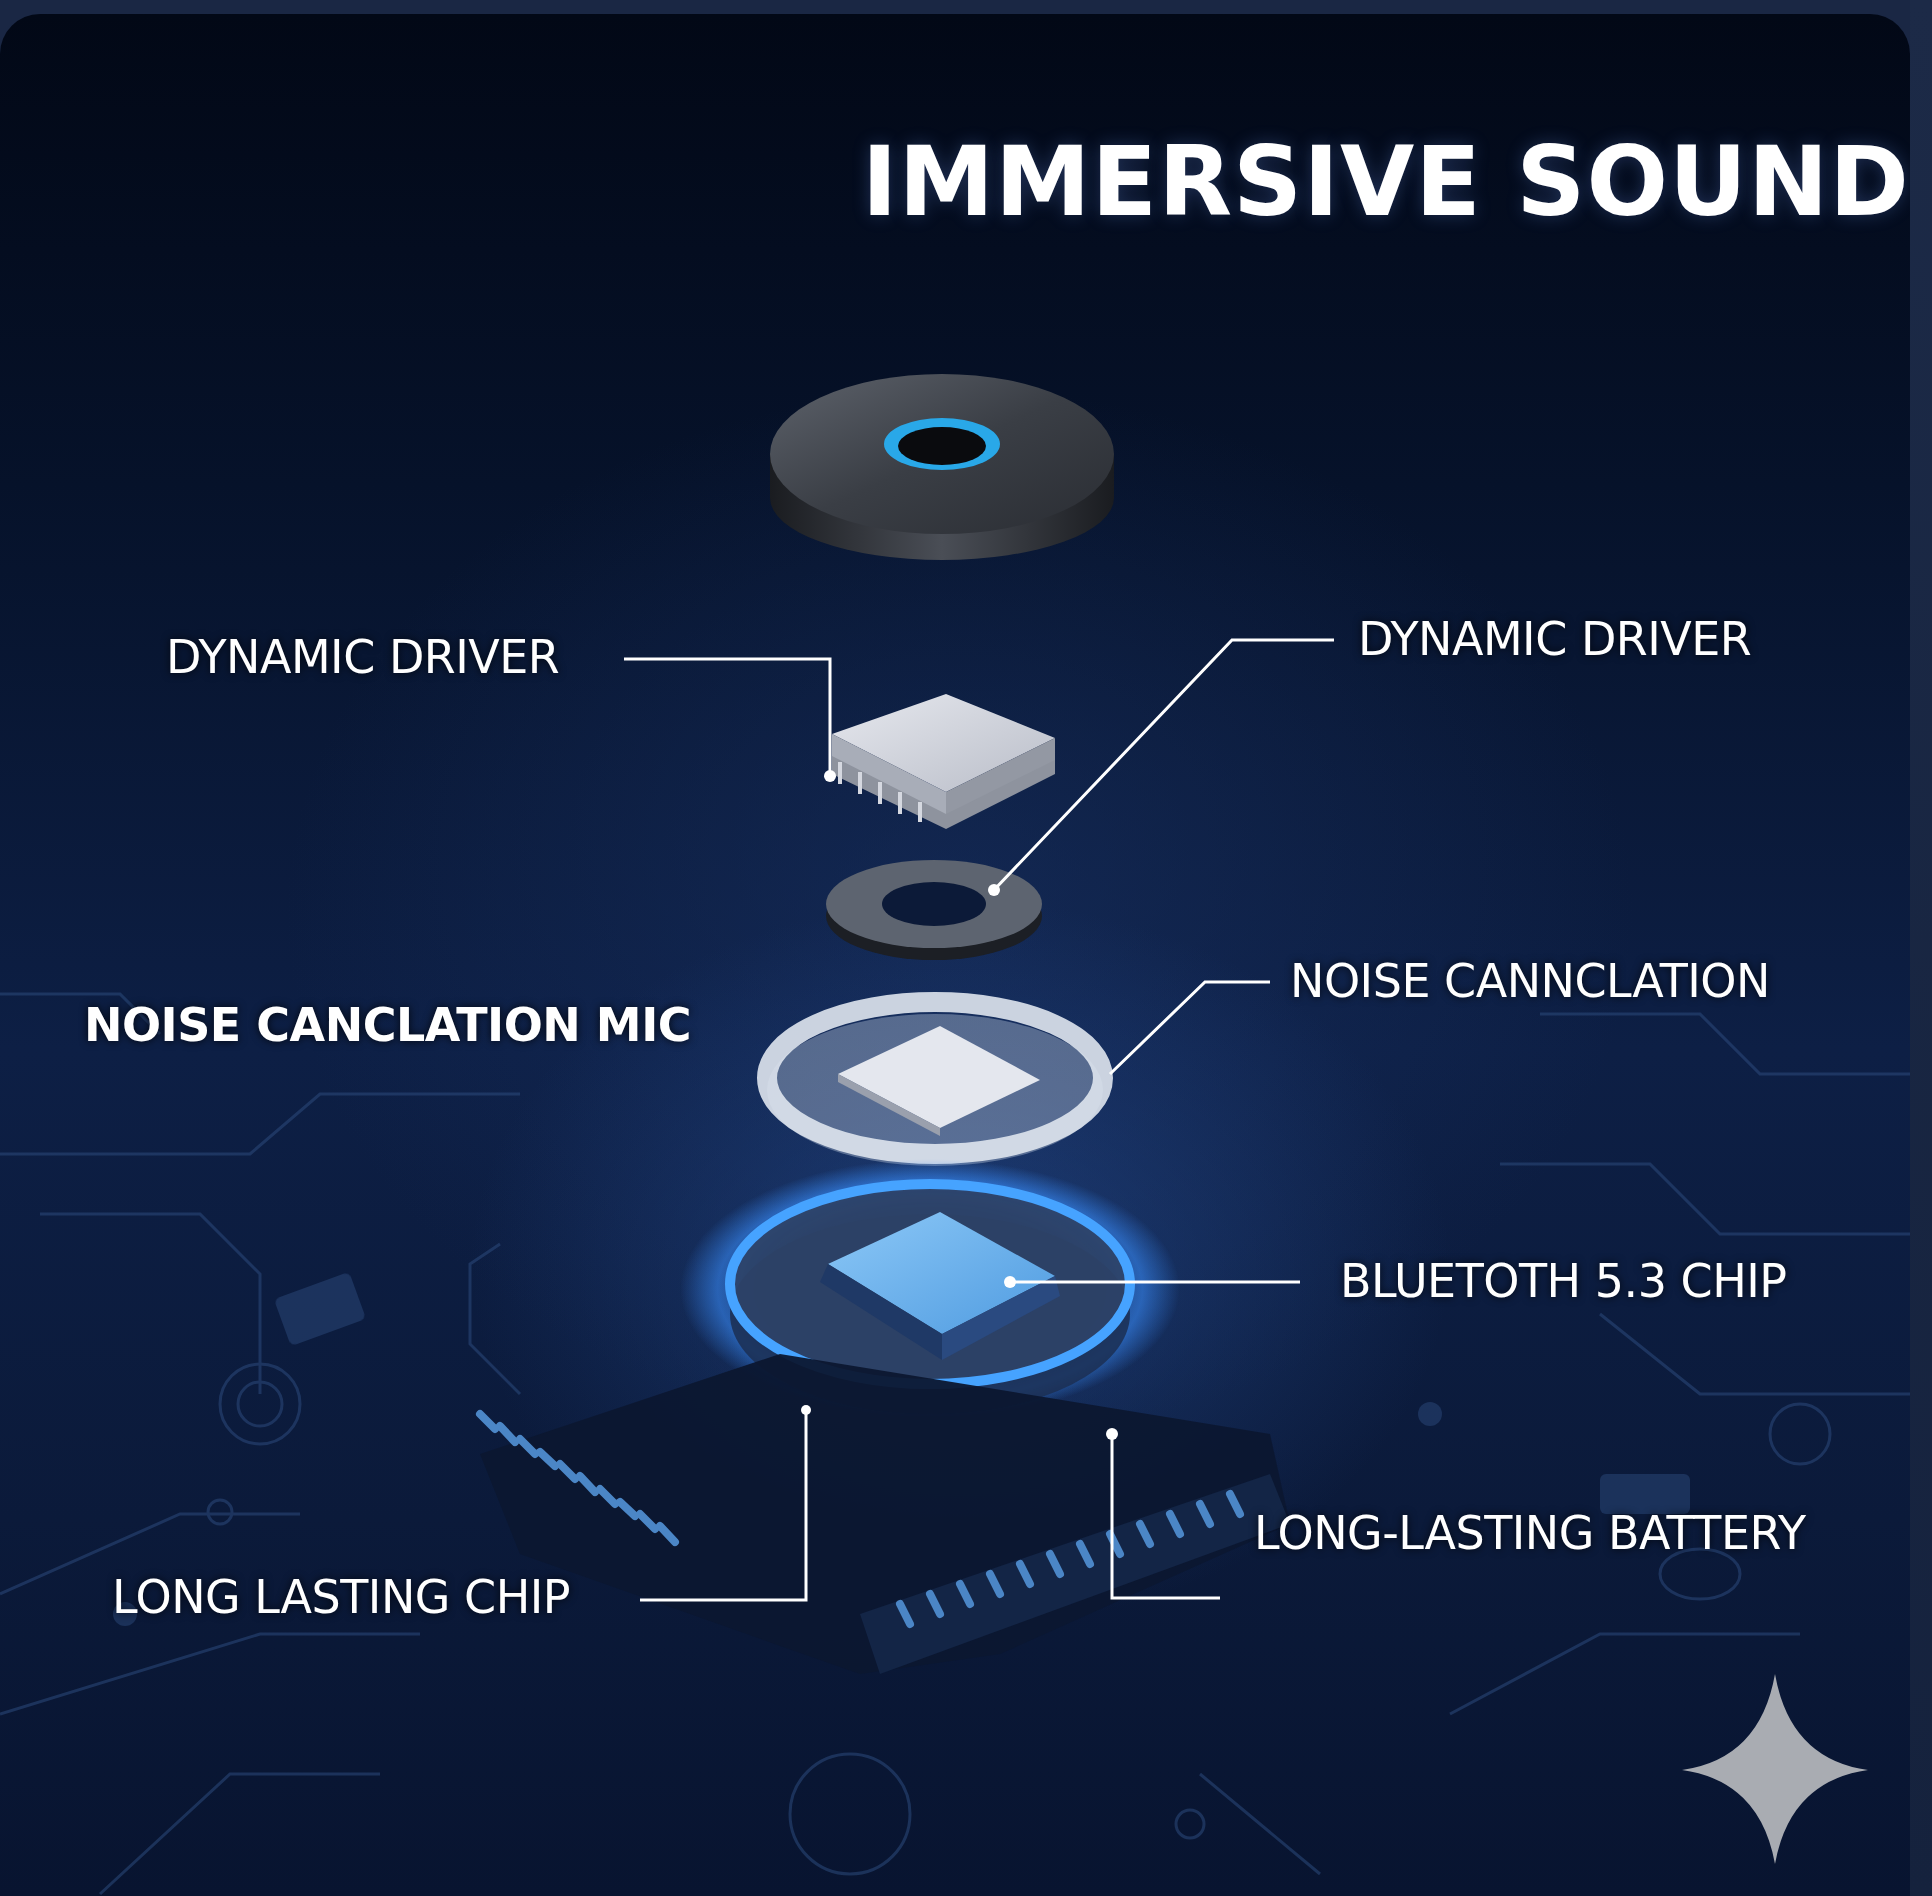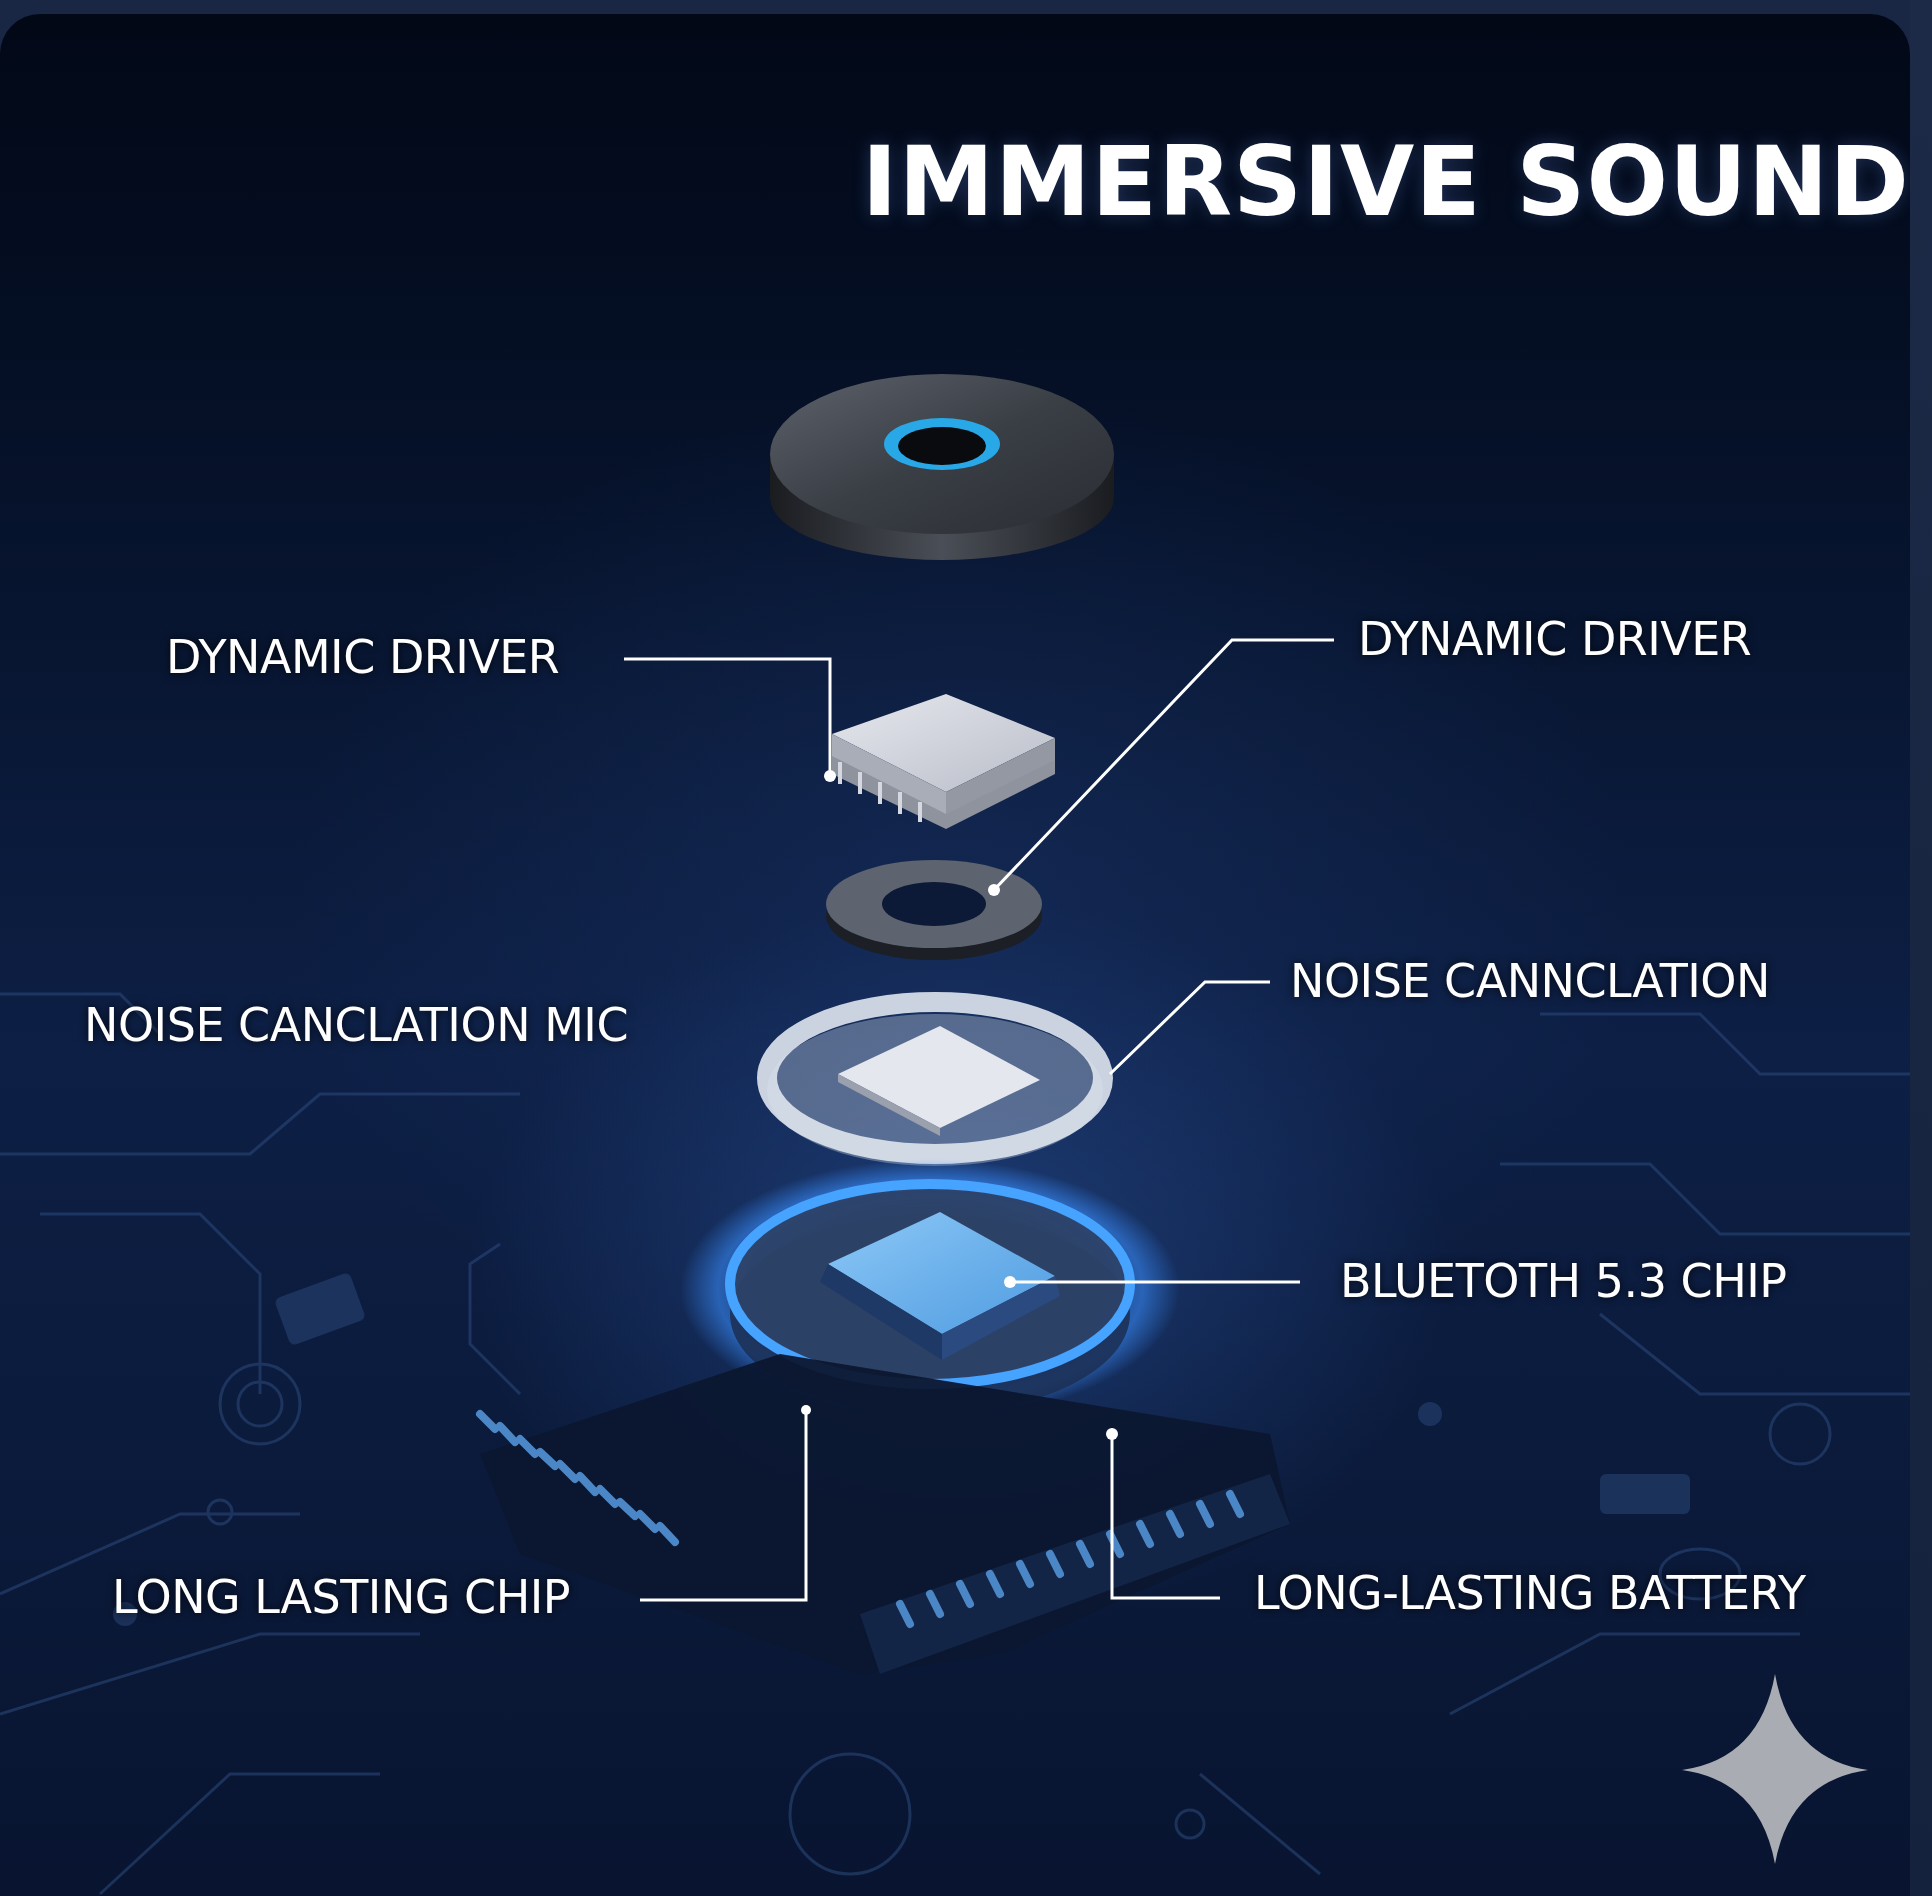--- a/index.html
+++ b/index.html
@@ -184,24 +184,24 @@
       <circle cx="1010" cy="1268" r="6"></circle>
       <circle cx="806" cy="1396" r="5"></circle>
       <circle cx="1112" cy="1420" r="6"></circle>
     </g>
   </svg>
 
   <div class="title">IMMERSIVE SOUND</div>
 
   <div class="label" style="left:166px; top:616px;">DYNAMIC DRIVER</div>
   <div class="label" style="left:1358px; top:598px;">DYNAMIC DRIVER</div>
-  <div class="label" style="left:84px; top:984px;">NOISE CANCLATION MIC</div>
+  <div class="label" style="left:84px; top:984px;font-weight:bold;">NOISE CANCLATION MIC</div>
   <div class="label" style="left:1290px; top:940px;">NOISE CANNCLATION</div>
   <div class="label" style="left:1340px; top:1240px;text-align:center;">BLUETOTH 5.3 CHIP</div>
   <div class="label" style="left:112px; top:1556px;">LONG LASTING CHIP</div>
-  <div class="label" style="left:1254px; top:1552px;text-align:right;">LONG-LASTING BATTERY</div>
+  <div class="label" style="left:1254px; top:1492px;text-align:right;">LONG-LASTING BATTERY</div>
 
   <svg class="layer" width="1910" height="1882" style="pointer-events:none;">
     <path d="M1775,1660 Q1790,1745 1868,1756 Q1790,1767 1775,1850 Q1760,1767 1682,1756 Q1760,1745 1775,1660 Z" fill="#a9acb2"></path>
   </svg>
 </div>
 
 <div class="right-edge"></div>
 
 </body></html>

